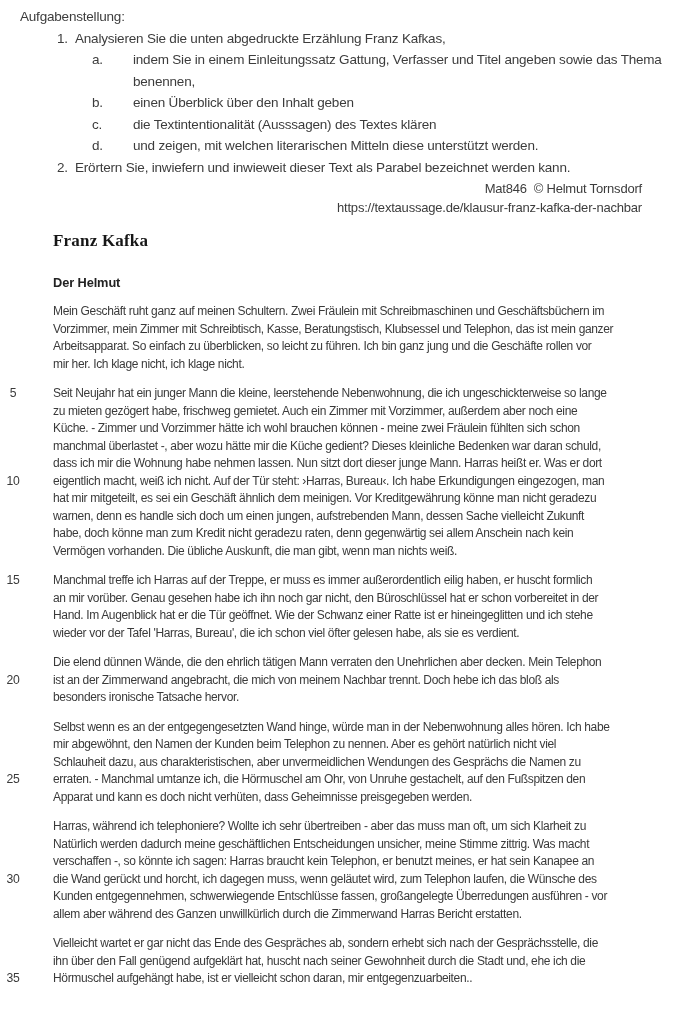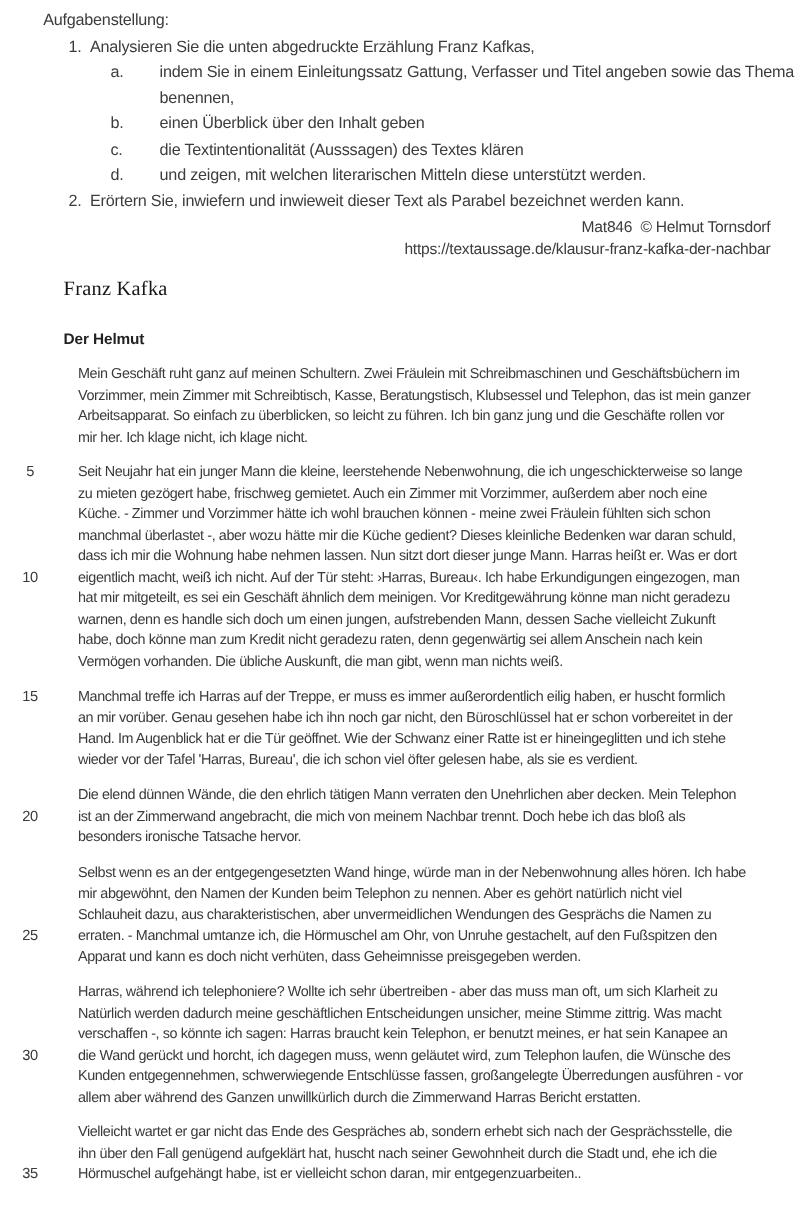--- a/index.html
+++ b/index.html
@@ -12,52 +12,52 @@
     position: relative;
     width: 673px;
     height: 1024px;
     background: #ffffff;
     overflow: hidden;
     box-sizing: border-box;
   }
 
   
   .task { padding-top: 6px; font-size: 13.5px; line-height: 21.5px; letter-spacing: -0.2px; }
-  .task-title { margin-left: 36px; }
+  .task-title { margin-left: 20px; }
   .task-item { display: flex; margin-left: 57px; }
   .task-item > .marker { width: 18px; flex-shrink: 0; }
   .task-item > .content { max-width: 580px; }
   .subitem { display: flex; margin-left: 92px; }
   .subitem > .marker { width: 20px; flex-shrink: 0; }
   .subitem > .content { max-width: 578px; margin-left: 21px; }
   .closing { margin-left: 40px; }
   .attribution { margin-left: 232px; width: 410px; text-align: right; font-size: 13px; line-height: 18.5px; margin-top: 2px; }
   .attr-line { white-space: pre; }
 
   
   .story { margin-top: 14px; }
   .story-author {
     margin-left: 53px;
     font-family: "Liberation Serif", "DejaVu Serif", serif;
-    font-weight: normal;
+    font-weight: bold;
     font-size: 17px;
     color: #161616;
     letter-spacing: 0.2px;
   }
   .story-title {
     margin-left: 53px;
     margin-top: 24px;
     font-weight: bold;
     font-size: 12.8px;
     color: #222222;
     letter-spacing: -0.1px;
   }
   .story-body { margin-top: 13px; font-size: 12px; line-height: 17.5px; letter-spacing: -0.35px; color: #3a3a3a; }
   .para { margin: 0 0 12px 0; }
-  .line { display: flex; white-space: pre; margin-left: 12px; }
+  .line { display: flex; white-space: pre; }
   .num { width: 26px; min-width: 26px; text-align: center; font-size: 12.2px; color: #3a3a3a; }
   .txt { padding-left: 27px; }
 </style>
 </head>
 <body>
 
 <div id="page">
 
   <div class="task">
     <div class="task-title">Aufgabenstellung:</div>

